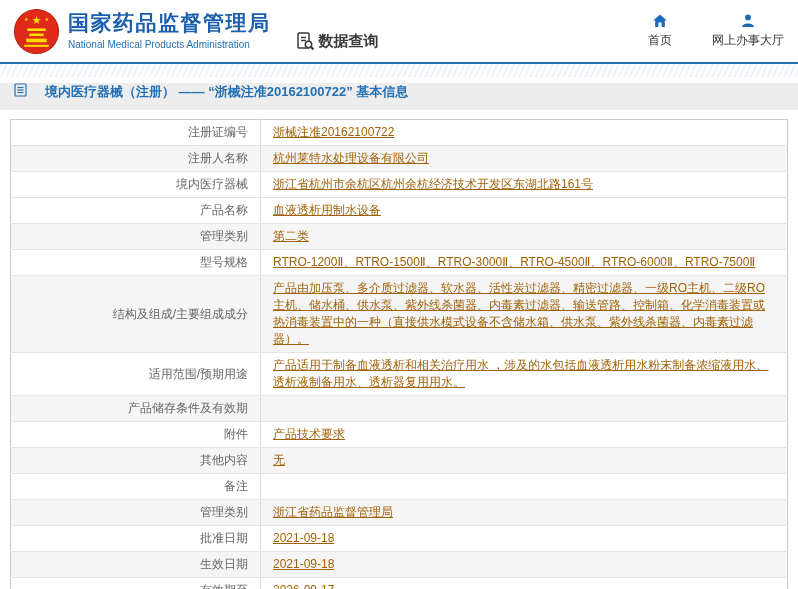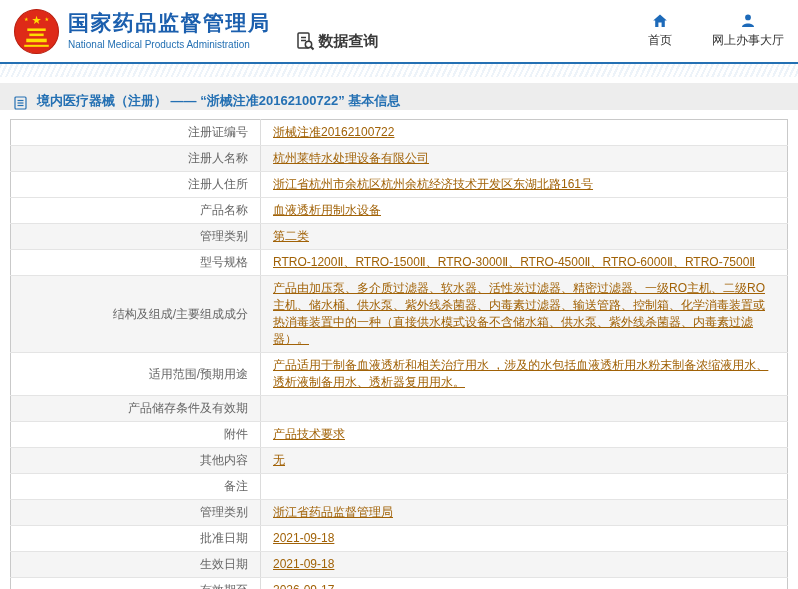--- a/index.html
+++ b/index.html
@@ -35,21 +35,21 @@
 
   
   .blue-line { height: 2px; background: #2470b3; }
   .striped-band {
     height: 13px;
     background: repeating-linear-gradient(115deg, #edf3f9 0px, #edf3f9 2px, #ffffff 2px, #ffffff 5px);
     margin-bottom: 6px;
   }
   .breadcrumb-bar {
     height: 27px; background: #ededed;
-    display: flex; align-items: flex-end; gap: 10px;
+    display: flex; align-items: flex-start; gap: 18px;
     padding: 0 14px; font-size: 13px; font-weight: 600; color: #2470b3;
   }
 
   
   .content { padding: 9px 10px 24px 10px; }
   .info-table {
     width: 100%; border-collapse: collapse;
     border: 1px solid #c9c9c9; table-layout: fixed;
   }
   .info-table td {
@@ -137,21 +137,21 @@
       <tbody>
           <tr class="odd">
             <td class="label-cell">注册证编号</td>
             <td class="value-cell">浙械注准20162100722</td>
           </tr>
           <tr class="even">
             <td class="label-cell">注册人名称</td>
             <td class="value-cell">杭州莱特水处理设备有限公司</td>
           </tr>
           <tr class="odd">
-            <td class="label-cell">注册人住所</td>
+            <td class="label-cell">境内医疗器械</td>
             <td class="value-cell">浙江省杭州市余杭区杭州余杭经济技术开发区东湖北路161号</td>
           </tr>
           <tr class="odd">
             <td class="label-cell">产品名称</td>
             <td class="value-cell">血液透析用制水设备</td>
           </tr>
           <tr class="even">
             <td class="label-cell">管理类别</td>
             <td class="value-cell">第二类</td>
           </tr>

